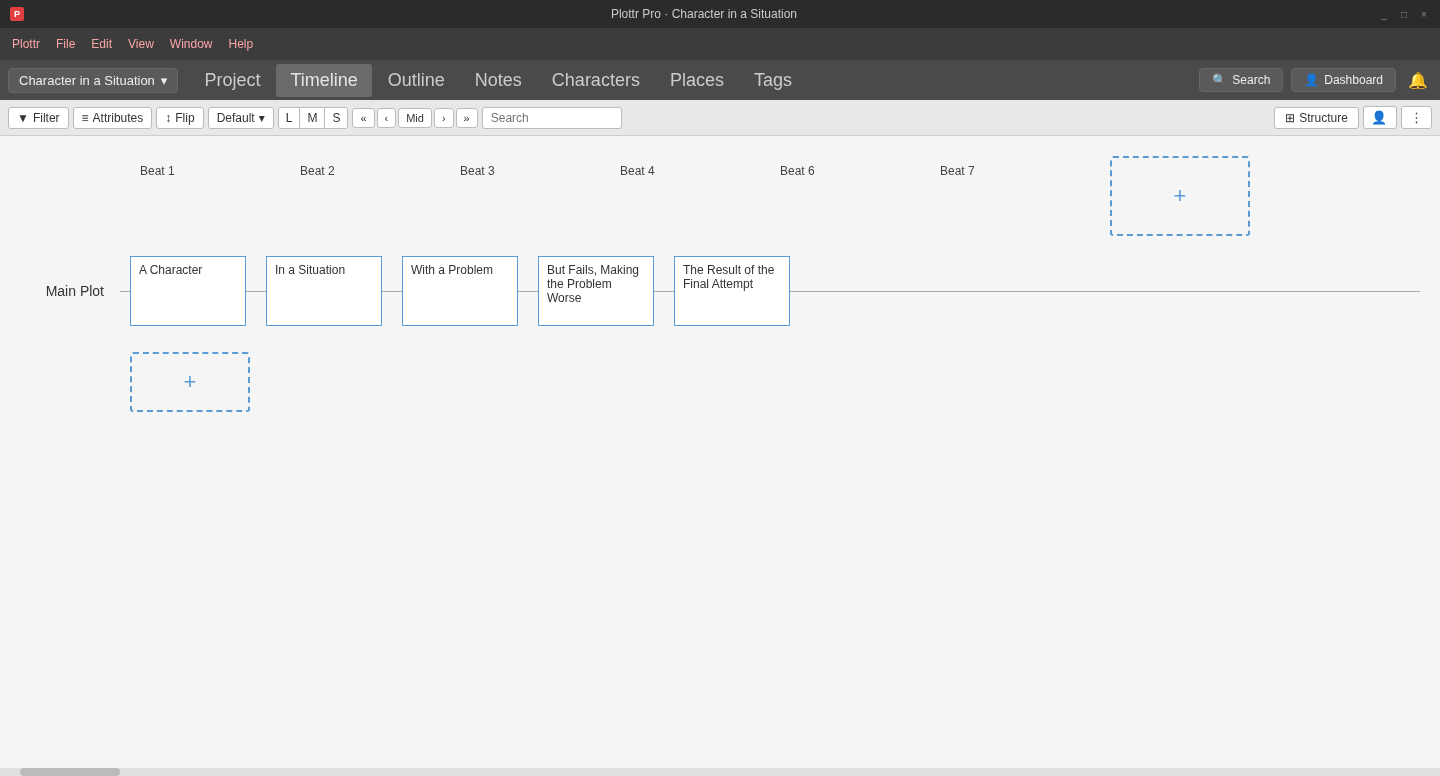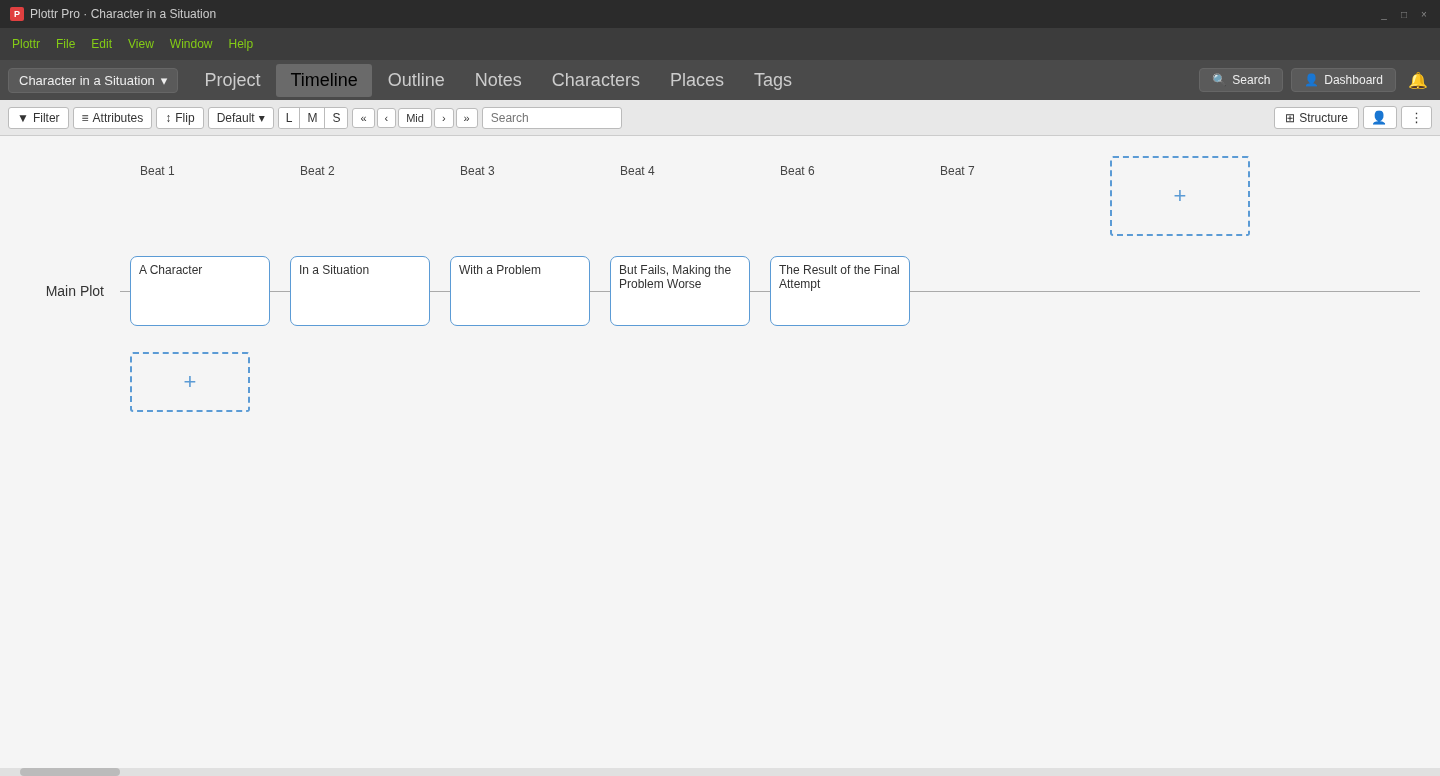--- a/index.html
+++ b/index.html
@@ -17,33 +17,33 @@
       user-select: none;
     }
     #title-bar .app-icon {
       width: 14px; height: 14px;
       background: #e04040;
       border-radius: 2px;
       margin-right: 6px;
       display: flex; align-items: center; justify-content: center;
       color: white; font-size: 9px; font-weight: bold;
     }
-    #title-bar .title-text { flex: 1; }
+    #title-bar .title-text { flex: 1; text-align: center; }
     #title-bar .window-controls { display: flex; gap: 8px; }
     #title-bar .wc-btn {
       width: 12px; height: 12px;
       cursor: pointer;
       display: flex; align-items: center; justify-content: center;
       color: #888; font-size: 10px;
     }
 
     
     #menu-bar {
       background: #3c3c3c;
-      color: #84cc16;
+      color: #fca5a5;
       height: 22px;
       display: flex;
       align-items: center;
       padding: 16px 4px;
       font-size: 12px;
     }
     #menu-bar span {
       padding: 0 8px;
       cursor: pointer;
       height: 100%;
@@ -70,21 +70,21 @@
       margin-right: 12px;
     }
     .nav-tabs { display: flex; gap: 2px; flex: 1; }
     .nav-tab {
       color: #ccc;
       padding: 6px 14px;
       font-size: 18px;
       cursor: pointer;
       border-radius: 3px;
     }
-    .nav-tab.active { background: #6a6a6a; color: #000000; }
+    .nav-tab.active { background: #6a6a6a; color: #e5e5e5; }
     .nav-right { display: flex; align-items: center; gap: 8px; }
     .nav-btn {
       background: #5a5a5a;
       color: #eee;
       border: 1px solid #666;
       border-radius: 4px;
       padding: 4px 12px;
       font-size: 12px;
       cursor: pointer;
       display: flex; align-items: center; gap: 5px;
@@ -228,25 +228,25 @@
       top: 50%;
       left: 0;
       right: 0;
       height: 1px;
       background: #aaa;
       z-index: 0;
     }
 
     
     .beat-card {
-      width: 140px;
+      width: 116px;
       min-height: 70px;
       border: 1.5px solid #5b9bd5;
       background: white;
-      border-radius: 7px;
+      border-radius: 0;
       padding: 6px 8px;
       font-size: 12px;
       color: #333;
       cursor: pointer;
       position: relative;
       z-index: 1;
       flex-shrink: 0;
       margin: 0 10px;
       display: flex; align-items: flex-start;
     }

